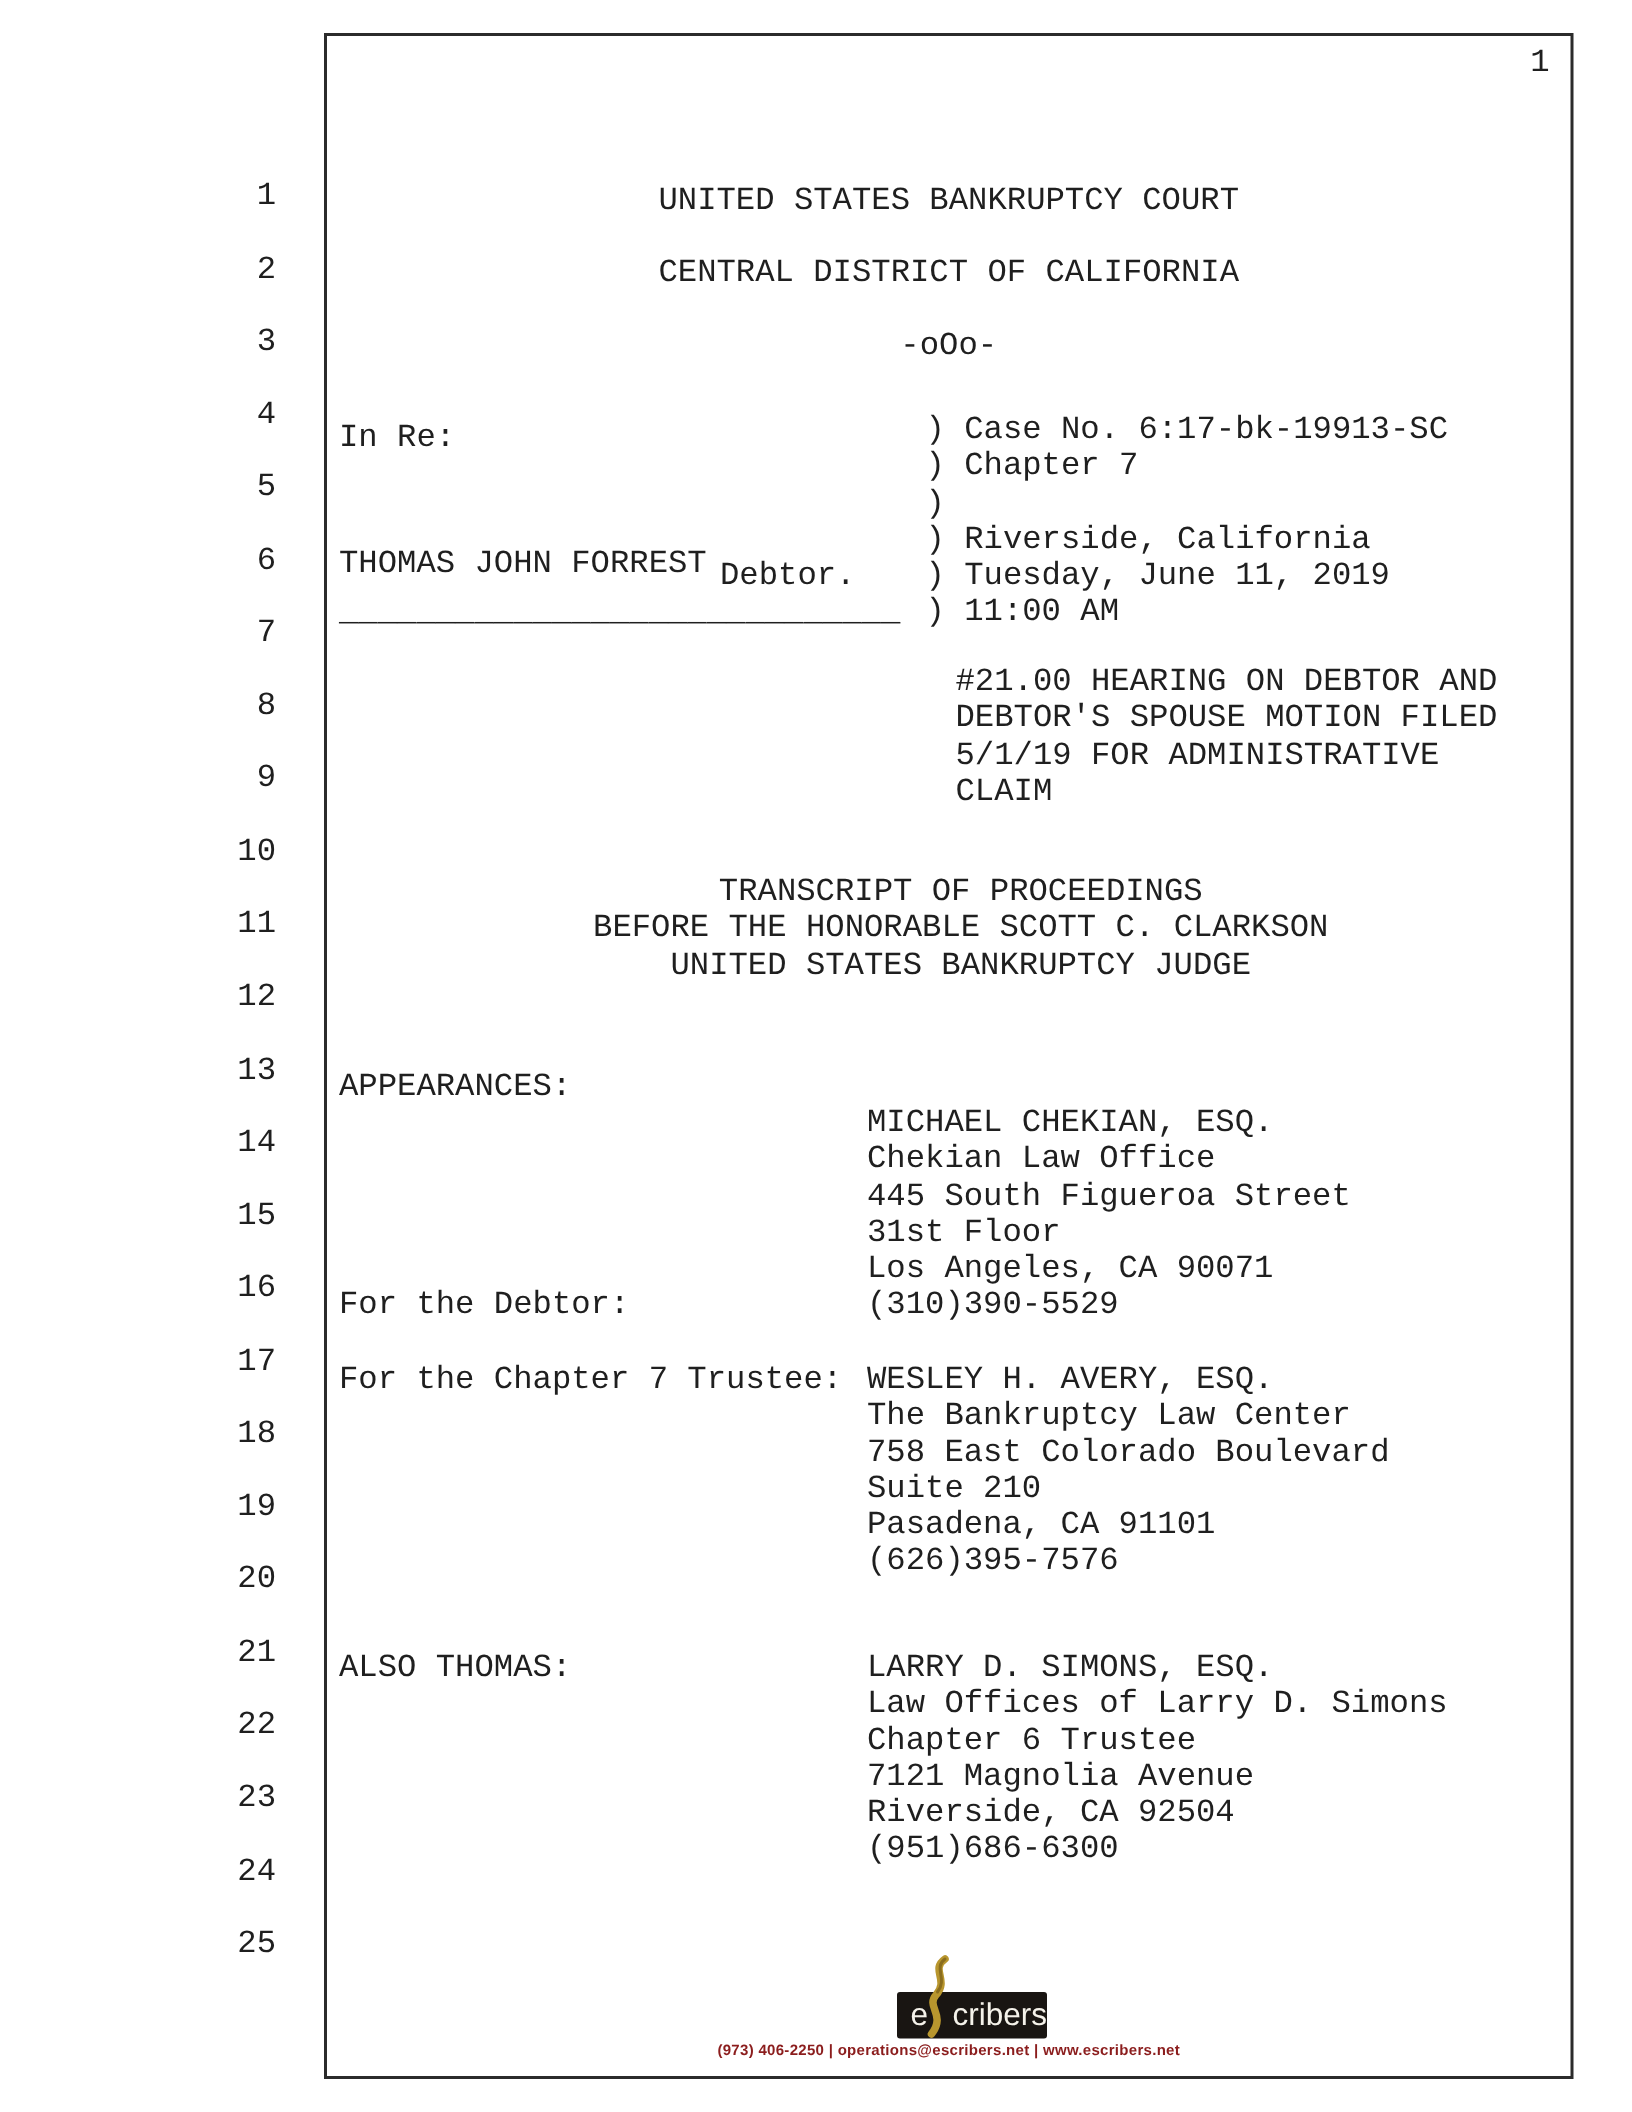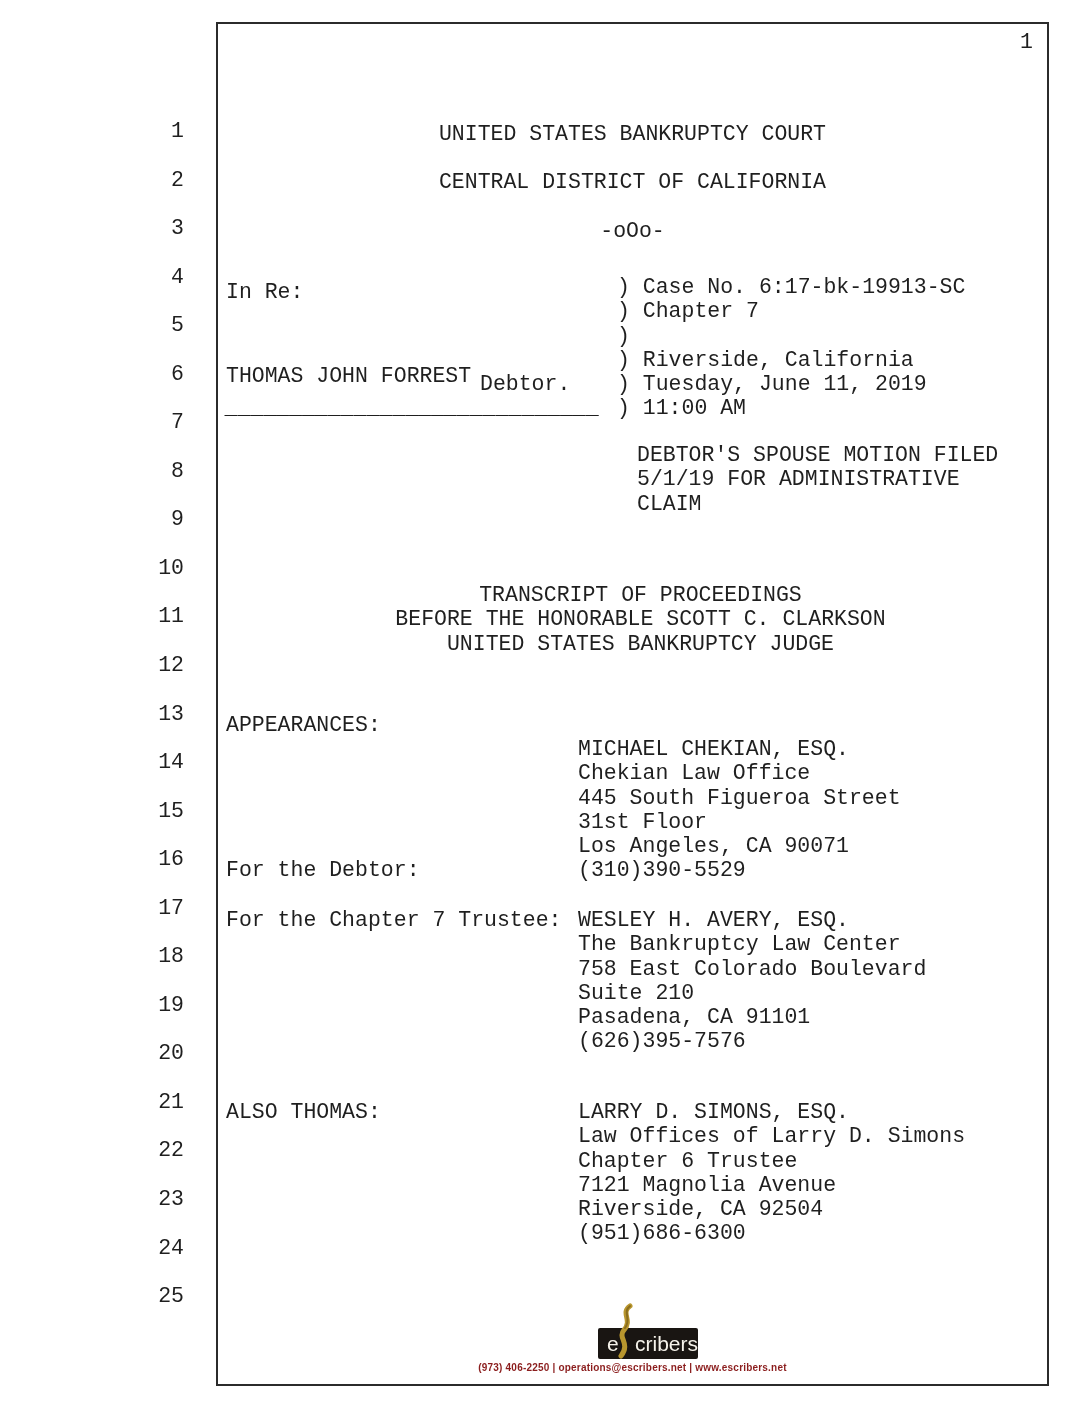--- a/index.html
+++ b/index.html
@@ -22,21 +22,21 @@
 
   .hdr{left:0;right:0;text-align:center;}
   #header-line-1{top:98px;}
   #header-line-2{top:146px;}
   #header-line-3{top:195px;}
 
   
   #caption-in-re{left:8px;top:256px;}
   #caption-debtor-name{left:8px;top:300px;margin-top:40px;}
   #caption-debtor-label{left:262px;top:348px;text-align:right;}
-  #caption-rule{left:8px;top:372px;font-style:italic;}
+  #caption-rule{left:8px;top:372px;}
   #caption-right{left:399px;top:251px;}
 
   #hearing-info{left:419px;top:419px;}
 
   #title-block{left:16px;right:0;top:559px;text-align:center;}
 
   #appearances-heading{left:8px;top:689px;}
   .appearance-row{left:8px;right:4px;display:flex;}
   #appearance-row-0{top:713px;align-items:flex-end;}
   #appearance-row-1{top:884px;}
@@ -68,21 +68,21 @@
   <div id="header-line-2" class="mono hdr">CENTRAL DISTRICT OF CALIFORNIA</div>
   <div id="header-line-3" class="mono hdr">-oOo-</div>
 
   <div id="caption-in-re" class="mono">In Re:</div>
   <div id="caption-debtor-name" class="mono">THOMAS JOHN FORREST</div>
   <div id="caption-debtor-label" class="mono">Debtor.</div>
   <div id="caption-rule" class="mono">_____________________________</div>
 
   <div id="caption-right" class="mono"><div>) Case No. 6:17-bk-19913-SC</div><div>) Chapter 7</div><div>)</div><div>) Riverside, California</div><div>) Tuesday, June 11, 2019</div><div>) 11:00 AM</div></div>
 
-  <div id="hearing-info" class="mono"><div>DEBTOR'S SPOUSE MOTION FILED</div><div>5/1/19 FOR ADMINISTRATIVE</div><div>CLAIM</div></div>
+  <div id="hearing-info" class="mono"><div>#21.00 HEARING ON DEBTOR AND</div><div>DEBTOR'S SPOUSE MOTION FILED</div><div>5/1/19 FOR ADMINISTRATIVE</div><div>CLAIM</div></div>
 
   <div id="title-block" class="mono"><div>TRANSCRIPT OF PROCEEDINGS</div><div>BEFORE THE HONORABLE SCOTT C. CLARKSON</div><div>UNITED STATES BANKRUPTCY JUDGE</div></div>
 
   <div id="appearances-heading" class="mono">APPEARANCES:</div>
 
   <div id="appearance-row-0" class="mono appearance-row">
     <div class="appearance-label">For the Debtor:</div>
     <div><div>MICHAEL CHEKIAN, ESQ.</div><div>Chekian Law Office</div><div>445 South Figueroa Street</div><div>31st Floor</div><div>Los Angeles, CA 90071</div><div>(310)390-5529</div></div>
   </div>
 

